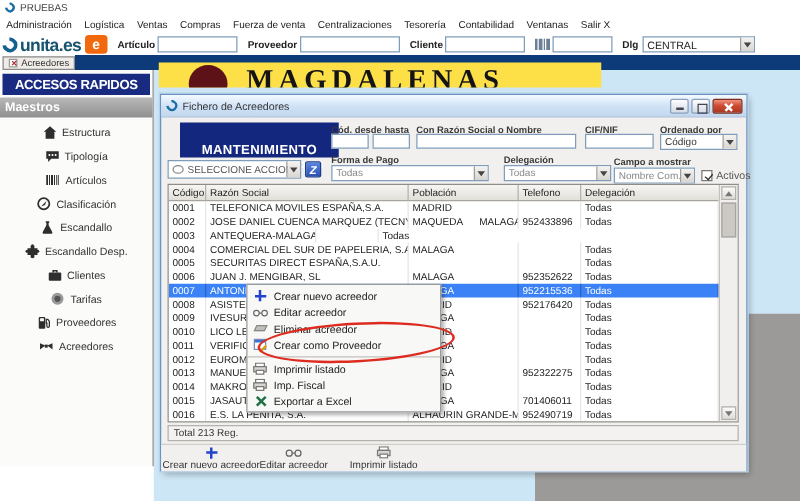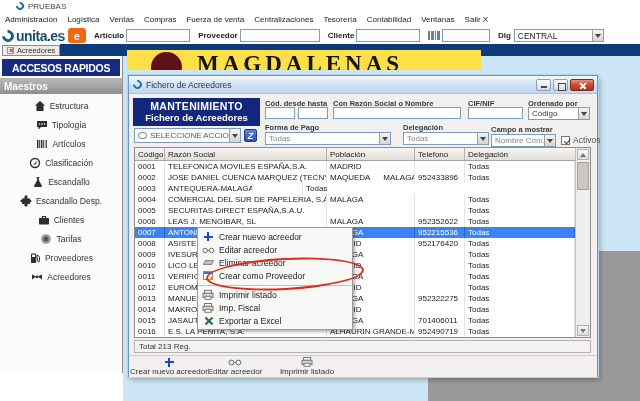--- a/index.html
+++ b/index.html
@@ -1,20 +1,20 @@
 <!DOCTYPE html>
 <html><head>
 <meta charset="utf-8">
 <style>
   *{margin:0;padding:0;box-sizing:border-box}
   html,body{width:640px;height:401px}
   body{position:relative;font-family:"Liberation Sans",sans-serif;background:#fff;overflow:hidden;color:#222}
 
   
-  .app-titlebar{position:absolute;left:0;top:0;width:640px;height:12px;display:flex;align-items:center;gap:4px;padding-left:16px;font-size:8px;color:#444}
+  .app-titlebar{position:absolute;left:0;top:0;width:640px;height:12px;display:flex;align-items:center;gap:4px;padding-left:4px;font-size:8px;color:#444}
   .spiral{width:8px;height:8px;border:2px solid #1d6ea5;border-left-color:transparent;border-radius:50%;transform:rotate(40deg)}
 
   
   .menubar{position:absolute;left:0;top:12px;width:640px;height:15px;display:flex;align-items:center;gap:10px;padding-left:5px;font-size:8px;color:#222}
   .menu-item{white-space:nowrap;cursor:default}
 
   
   .toolbar{position:absolute;left:0;top:27px;width:640px;height:17px;display:flex;align-items:center;font-size:8px}
   .logo{display:flex;align-items:center;gap:2px;margin-left:2px}
   .logo .spiral2{width:12px;height:12px;border:3px solid #14608f;border-left-color:transparent;border-radius:50%;transform:rotate(40deg)}
@@ -58,21 +58,21 @@
   .dlg-titlebar{position:absolute;left:0;top:0;width:100%;height:18px;background:linear-gradient(#f4faff,#cfe1f5 55%,#c2d7ee);border-bottom:1px solid #aac2dd;display:flex;align-items:center;gap:4px;padding-left:4px;font-size:8.5px;color:#333}
   .spiral3{width:9px;height:9px;border:2px solid #1d6ea5;border-left-color:transparent;border-radius:50%;transform:rotate(40deg)}
   .win-btns{position:absolute;right:3px;top:3px;display:flex;gap:2px}
   .wbtn{width:15px;height:12px;border:1px solid #8aa0bd;border-radius:2px;background:linear-gradient(#fdfdfd,#d5dbe3);position:relative}
   .wbtn.min::after{content:"";position:absolute;left:4px;bottom:2px;width:6px;height:2px;background:#445}
   .wbtn.max::after{content:"";position:absolute;left:4px;top:2.5px;width:6px;height:6px;border:1.5px solid #445}
   .wbtn.close{width:24px;background:linear-gradient(#ee9180,#cf4a33 45%,#a93722);border-color:#7e2b1a}
   .wbtn.close::before,.wbtn.close::after{content:"";position:absolute;left:8px;top:5px;width:8px;height:1.5px;background:#fff}
   .wbtn.close::before{transform:rotate(45deg)}.wbtn.close::after{transform:rotate(-45deg)}
 
-  .mant-box{position:absolute;left:4px;top:22px;width:127px;height:28px;background:#14277e;color:#fff;text-align:center;padding-top:2px}
+  .mant-box{position:absolute;left:15px;top:22px;width:127px;height:28px;background:#14277e;color:#fff;text-align:center;padding-top:16px}
   .mant-l1{font-size:10.5px;font-weight:bold;letter-spacing:.3px}
   .mant-l2{font-size:9.5px;font-weight:bold}
 
   .flbl{position:absolute;font-size:7.5px;font-weight:bold;color:#3a3a3a;white-space:nowrap}
   .fin{position:absolute;height:12px;border:1px solid #7f9db9;background:#fff;font-size:8px;padding:0 2px;font-family:inherit}
   .combo{position:absolute;height:13px;border:1px solid #7f9db9;background:#fff;font-size:8px;color:#888;display:flex;align-items:center;padding-left:3px;padding-right:12px;white-space:nowrap;overflow:hidden}
   .accion{color:#555;gap:3px}
   .bubble{width:9px;height:7px;border:1px solid #888;border-radius:50%;flex:0 0 auto}
   .zap-btn{position:absolute;left:115px;top:53px;width:13px;height:13px;background:linear-gradient(#5b86e0,#2b51b4);border:1px solid #1d3c8e;border-radius:2px;color:#fff;font-size:9px;font-weight:bold;font-style:italic;display:flex;align-items:center;justify-content:center}
   .chk{position:absolute;left:432px;top:60px;width:9px;height:9px;border:1px solid #777;background:#fff}
@@ -362,21 +362,21 @@
         <div class="row">
           <span class="cell c-code">0005</span>
           <span class="cell c-name">SECURITAS DIRECT ESPAÑA,S.A.U.</span>
           <span class="cell c-city"></span>
           <span class="cell c-phone"></span>
           <span class="cell c-deleg">Todas</span>
         </div>
 
         <div class="row">
           <span class="cell c-code">0006</span>
-          <span class="cell c-name">LEAS J. MENGIBAR, SL</span>
+          <span class="cell c-name">JUAN J. MENGIBAR, SL</span>
           <span class="cell c-city">MALAGA</span>
           <span class="cell c-phone">952352622</span>
           <span class="cell c-deleg">Todas</span>
         </div>
 
         <div class="row selected">
           <span class="cell c-code">0007</span>
           <span class="cell c-name">ANTONIA ROSAS DIAZ</span>
           <span class="cell c-city">MALAGA</span>
           <span class="cell c-phone">952215536</span>

